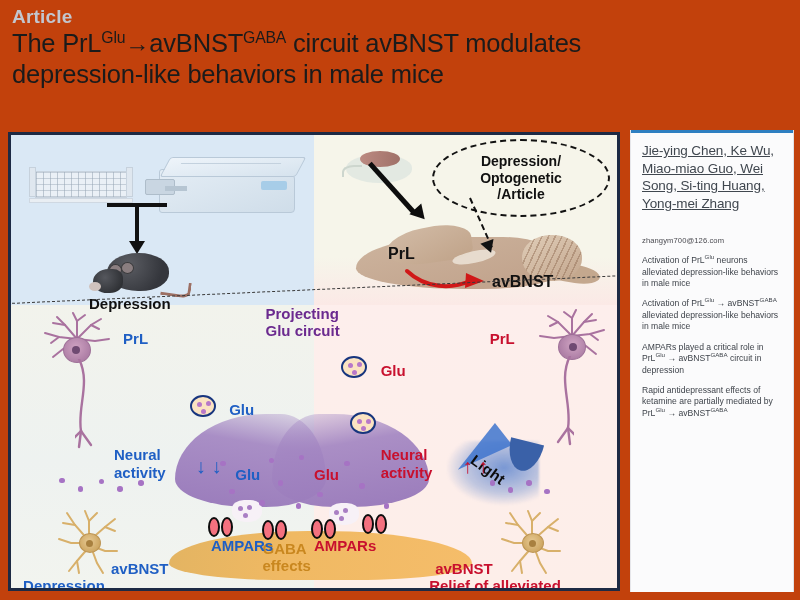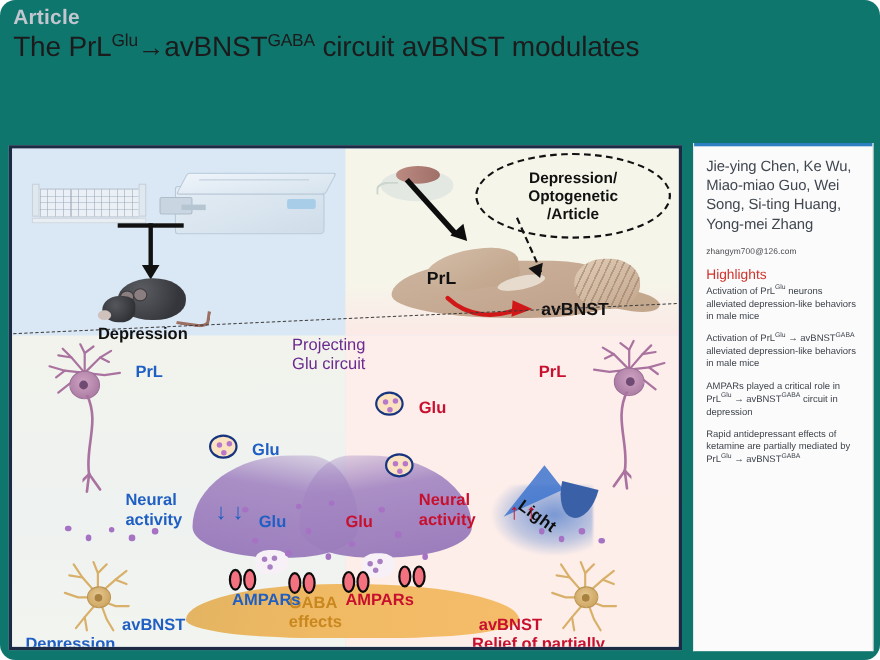--- a/index.html
+++ b/index.html
@@ -3,21 +3,21 @@
 <meta charset="utf-8">
 <style>
   * { box-sizing: border-box; }
   html, body {
     margin: 0; padding: 0;
     width: 800px; height: 600px;
     background: #ffffff;
     font-family: "Liberation Sans", sans-serif;
     overflow: hidden;
   }
-  #page { position: relative; width: 800px; height: 600px; background:#0f766e;border-radius:14px; }
+  #page { position: relative; width: 800px; height: 600px; background:#c2410c; }
 
   
   .article-kicker {
     position: absolute; left: 12px; top: 6px;
     font-size: 19px; font-weight: bold; color: #c2c6cf;
     letter-spacing: .2px;
   }
   .title {
     position: absolute; left: 12px; top: 28px; width: 782px;
     font-size: 25.5px; line-height: 1.23; color: #1b1b1b;
@@ -294,21 +294,21 @@
     position:absolute; left:32px; top:30px; width:22px; height:20px; border-radius:50%;
     background:radial-gradient(circle at 45% 40%, #e6c892, #cfa864 70%);
     border:1px solid #bd9554;
   }
   .neuron-star .nuc{
     position:absolute; left:39px; top:37px; width:7px; height:7px; border-radius:50%; background:#a8803f;
   }
 
   .txt-blue { color:#1f5fc4; font-weight:bold; }
   .txt-red  { color:#c8102e; font-weight:bold; }
-  .txt-purple{ color:#6b2a8f; font-weight:normal; }
+  .txt-purple{ color:#6b2a8f; font-weight:bold; }
   .txt-gold { color:#c9871f; font-weight:bold; }
 
   .lbl { position:absolute; font-size:13.5px; line-height:1.15; }
   .lbl.big { font-size:15px; }
 
   
   .light-wrap { position:absolute; left:72%; top:46%; width:96px; height:78px; }
   .light-glow {
     position:absolute; left:0; top:6px; width:92px; height:64px;
     background:radial-gradient(ellipse at 62% 42%, rgba(58,110,200,.68) 0%, rgba(58,110,200,.30) 48%, rgba(58,110,200,0) 72%);
@@ -332,37 +332,38 @@
 
   
   #sidebar {
     position:absolute; left:630px; top:130px; width:164px; height:462px;
     background:#fbfbfc; border-left:1px solid #e6e6ea; border-right:1px solid #e2e2e6;
   }
   #sidebar .topbar{ position:absolute; left:0; top:0; width:100%; height:3px; background:#2e7fc1; }
   #sidebar .inner{ position:absolute; left:11px; top:12px; right:10px; }
   .authors {
     font-size:13.5px; line-height:1.3; color:#40474f; letter-spacing:-0.1px;
-    margin-bottom:12px;
+    margin-bottom:24px;
+    text-decoration:underline;
   }
   .email { font-size:7.6px; color:#4a4a50; margin-bottom:10px; letter-spacing:.1px; }
   .hl-title { font-size:12.5px; color:#d0342c; margin-bottom:2px; }
   .hl-item {
     font-size:8.6px; line-height:1.33; color:#3f444b; margin-bottom:9px;
   }
   .hl-item sup { font-size:0.72em; vertical-align:super; line-height:0; }
 </style>
 </head>
 <body>
 
 <div id="page">
 
   <div class="article-kicker">Article</div>
   <div class="title">
-    <span>The PrL</span><sup>Glu</sup><span class="arr">→</span><span>avBNST</span><sup>GABA</sup><span> circuit avBNST modulates</span><br>
+    <span>The PrL</span><sup>Glu</sup><span class="arr">→</span><span>avBNST</span><sup>GABA</sup><span> circuit avBNST modulates</span><br><span>depression-like behaviors in male mice</span>
   </div>
 
   <div id="figure">
 
     <div class="quad q-tl"></div>
     <div class="quad q-tr"></div>
     <div class="quad q-bl"></div>
     <div class="quad q-br"></div>
 
     <div style="position:absolute;left:0;top:0;width:50%;height:37.5%;">
@@ -636,30 +637,29 @@
             <path d="M42 40 L24 40 L12 36"></path>
             <path d="M42 42 L58 48 L70 48"></path>
             <path d="M42 44 L30 58 L22 68"></path>
               <path d="M30 58 L32 70"></path>
             <path d="M44 44 L50 60 L56 70"></path>
           </g>
         </svg>
         <div class="soma"></div><div class="nuc"></div>
       </div>
       <div class="lbl big txt-red" style="left:70%; top:90%;">avBNST</div>
-      <div class="lbl big txt-red" style="left:69%; top:96%;">Relief of partially</div>
+      <div class="lbl big txt-red" style="left:69%; top:96%;">Relief of alleviated</div>
     </div>
   </div>
 
   <div id="sidebar">
     <div class="topbar"></div>
     <div class="inner">
       <div class="authors">Jie-ying Chen, Ke Wu, Miao-miao Guo, Wei Song, Si-ting Huang, Yong-mei Zhang</div>
       <div class="email">zhangym700@126.com</div>
-      <div class="hl-title">Highlights</div>
 
       <div class="hl-item">
         <span>Activation of PrL</span><sup>Glu</sup><span> neurons alleviated depression-like behaviors in male mice</span>
       </div>
       <div class="hl-item">
         <span>Activation of PrL</span><sup>Glu</sup><span> → avBNST</span><sup>GABA</sup><span> alleviated depression-like behaviors in male mice</span>
       </div>
       <div class="hl-item">
         <span>AMPARs played a critical role in PrL</span><sup>Glu</sup><span> → avBNST</span><sup>GABA</sup><span> circuit in depression</span>
       </div>

